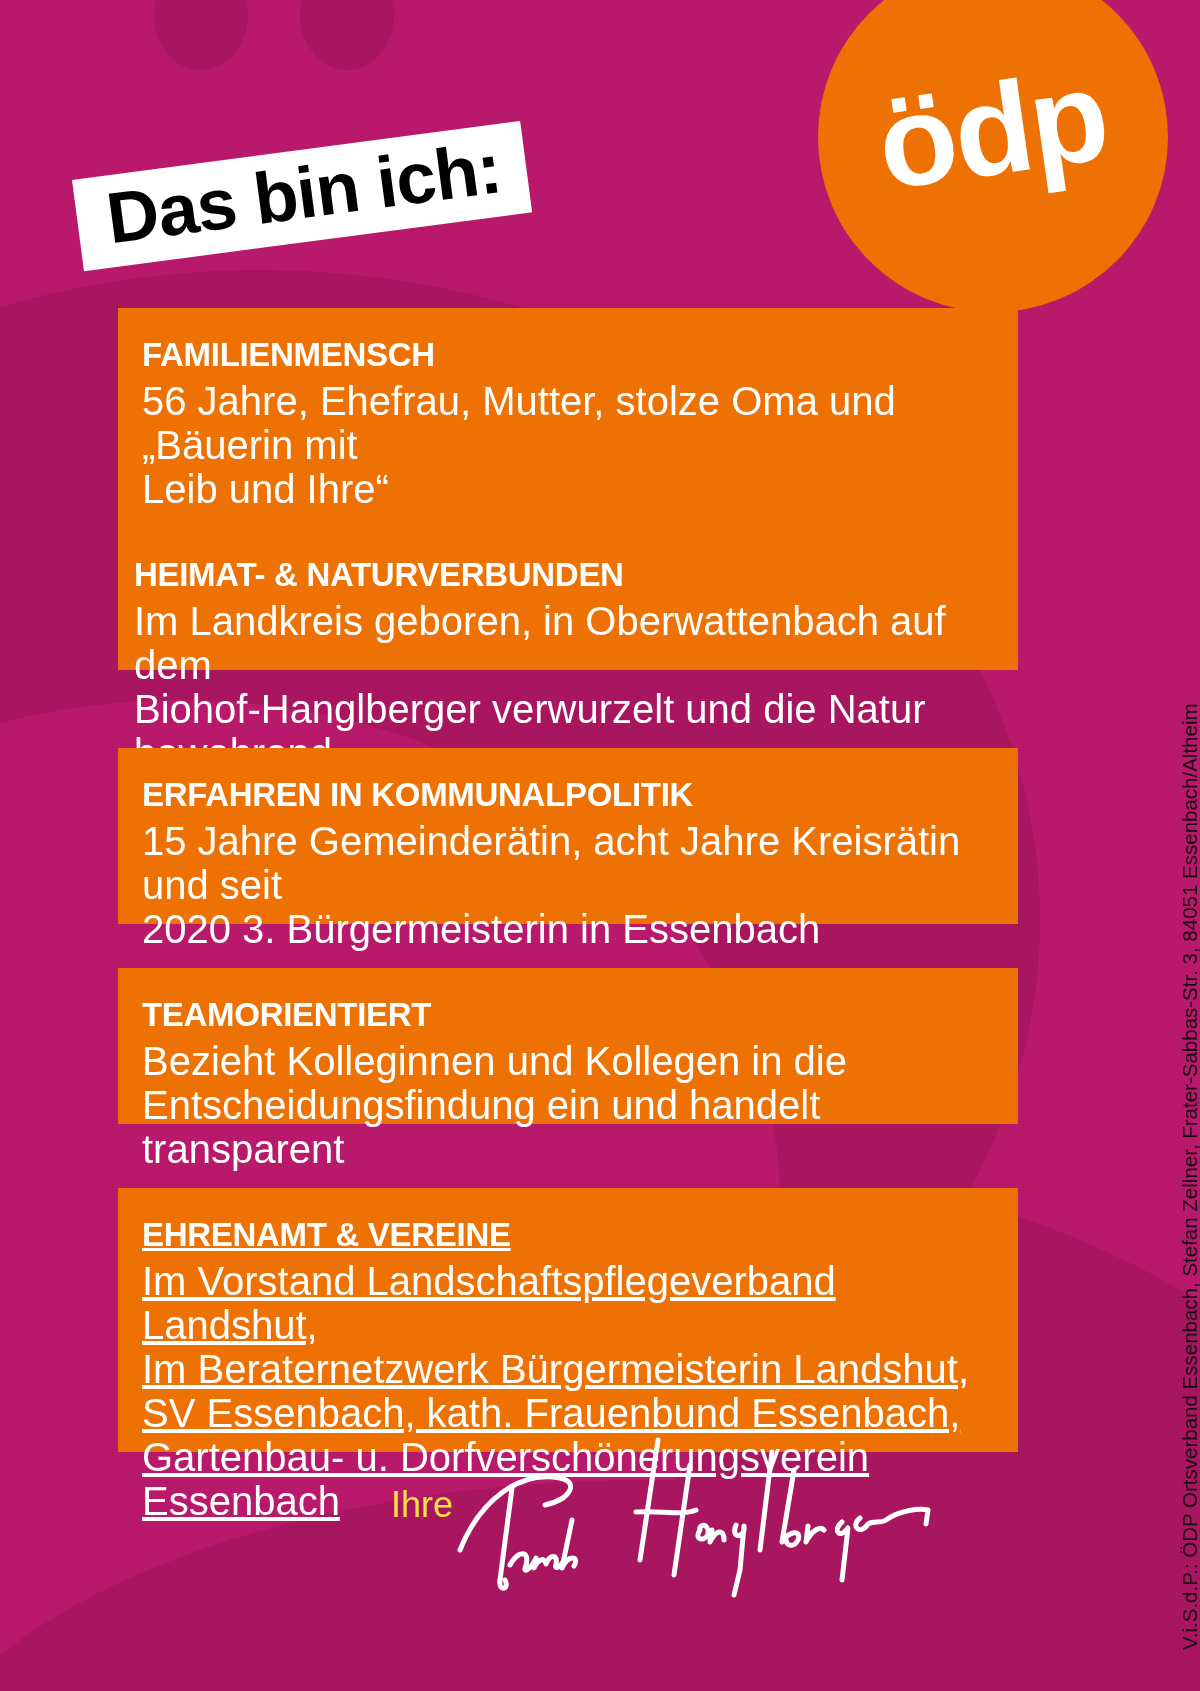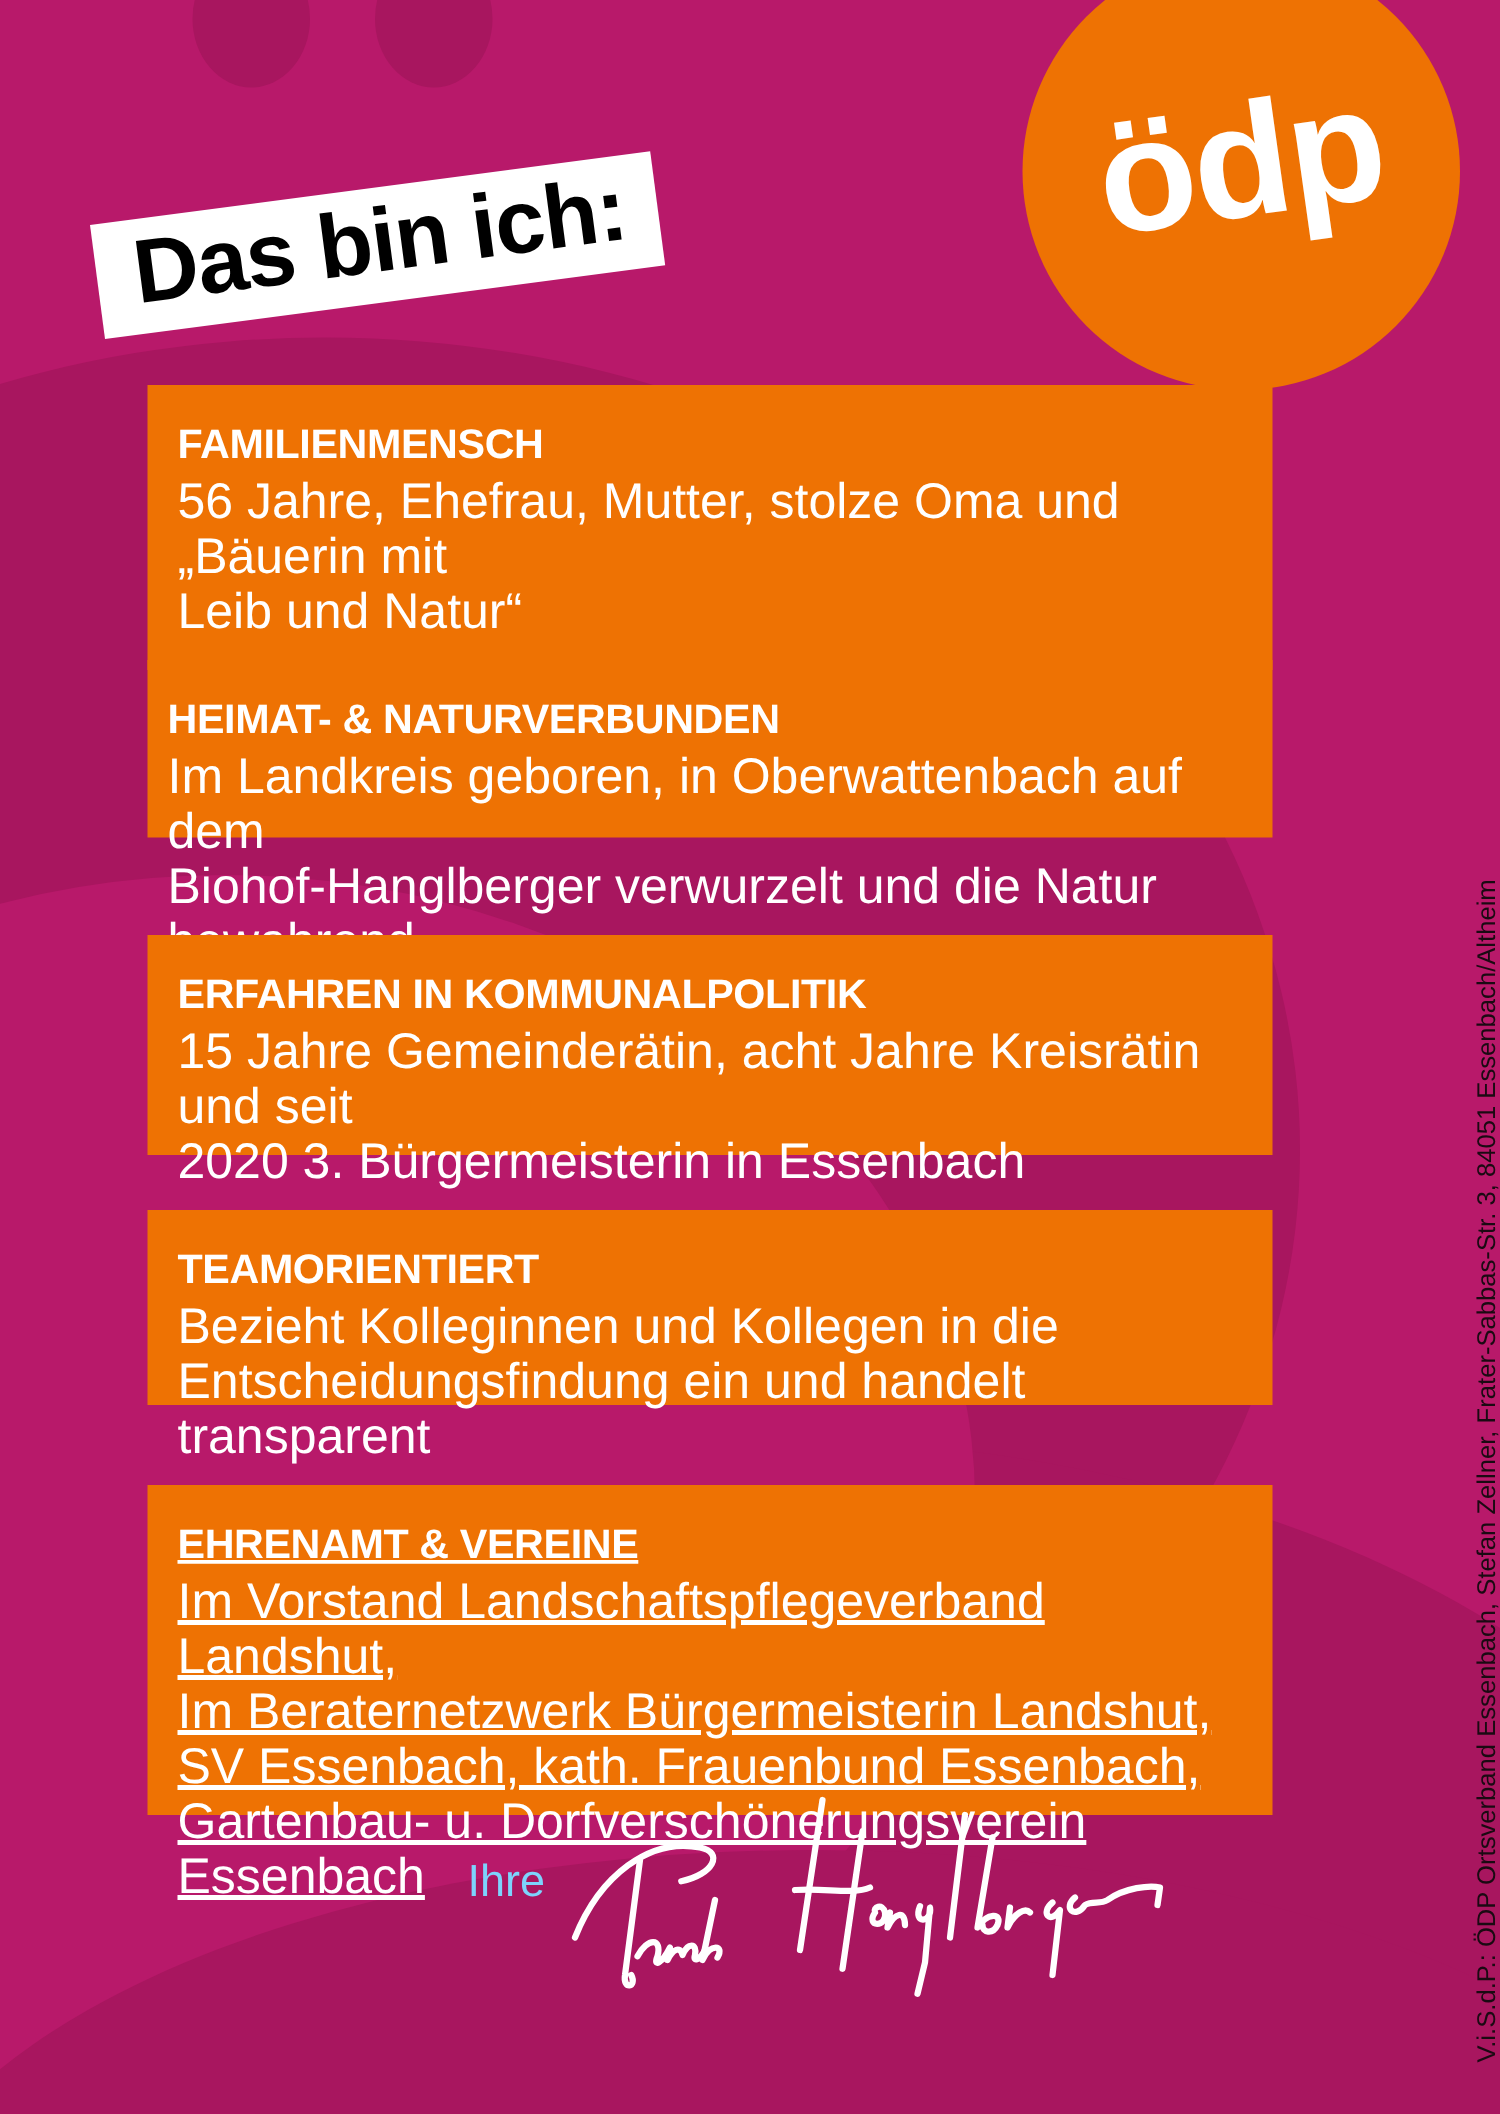--- a/index.html
+++ b/index.html
@@ -8,21 +8,21 @@
   .blob{position:absolute;border-radius:50%;background:#a8165f;}
   .dot{position:absolute;border-radius:50%;background:#a8165f;}
   .logo{position:absolute;left:818px;top:-38px;width:350px;height:350px;border-radius:50%;background:#ee7203;display:flex;align-items:center;justify-content:center;}
   .logo span{color:#fff;font-weight:bold;font-size:128px;letter-spacing:-2px;transform:rotate(-8deg) translate(0,-8px);display:block;font-family:"Liberation Sans",sans-serif;}
   .headline{position:absolute;left:72px;top:180px;background:#fff;padding:6px 26px 10px 30px;transform:rotate(-7.5deg);transform-origin:left top;}
   .headline span{font-weight:bold;font-size:72px;color:#000;letter-spacing:-1px;display:block;line-height:1.05;}
   .card{position:absolute;left:118px;width:900px;background:#ee7203;box-sizing:border-box;padding:26px 24px 20px 24px;color:#fff;}
   .card h2{margin:0 0 2px 0;font-size:33px;font-weight:bold;letter-spacing:-0.3px;line-height:1.3;}
   .card p{margin:0;font-size:40px;line-height:44px;font-weight:normal;}
   .card p span{display:block;}
-  .ihre{position:absolute;left:374px;top:1484px;color:#7dd3fc;font-size:36px;}
+  .ihre{position:absolute;left:391px;top:1484px;color:#fde047;font-size:36px;}
   .sig{position:absolute;left:450px;top:1430px;}
   .imprint{position:absolute;left:1178px;top:1650px;transform:rotate(-90deg);transform-origin:left top;white-space:nowrap;color:#1a0a12;font-size:20.5px;}
 </style>
 </head>
 <body>
 
 <div class="bg">
   <div class="blob" style="left:-520px;top:270px;width:1560px;height:1300px;"></div>
   <div class="blob" style="left:-200px;top:1150px;width:1600px;height:900px;background:#a8165f;"></div>
   <div class="blob" style="left:-420px;top:700px;width:1200px;height:1000px;background:#b8196a;"></div>
@@ -36,21 +36,21 @@
 </div>
 
 <div class="headline">
   <span>Das bin ich:</span>
 </div>
 
 <div class="card" style="top:308px;height:228px;">
   <h2>FAMILIENMENSCH</h2>
   <p>
     <span>56 Jahre, Ehefrau, Mutter, stolze Oma und „Bäuerin mit</span>
-    <span>Leib und Natur“</span>
+    <span>Leib und Ihre“</span>
   </p>
 </div>
 
 <div class="card" style="top:528px;height:142px;padding-left:16px;">
   <h2>HEIMAT- &amp; NATURVERBUNDEN</h2>
   <p>
     <span>Im Landkreis geboren, in Oberwattenbach auf dem</span>
     <span>Biohof-Hanglberger verwurzelt und die Natur bewahrend</span>
   </p>
 </div>

